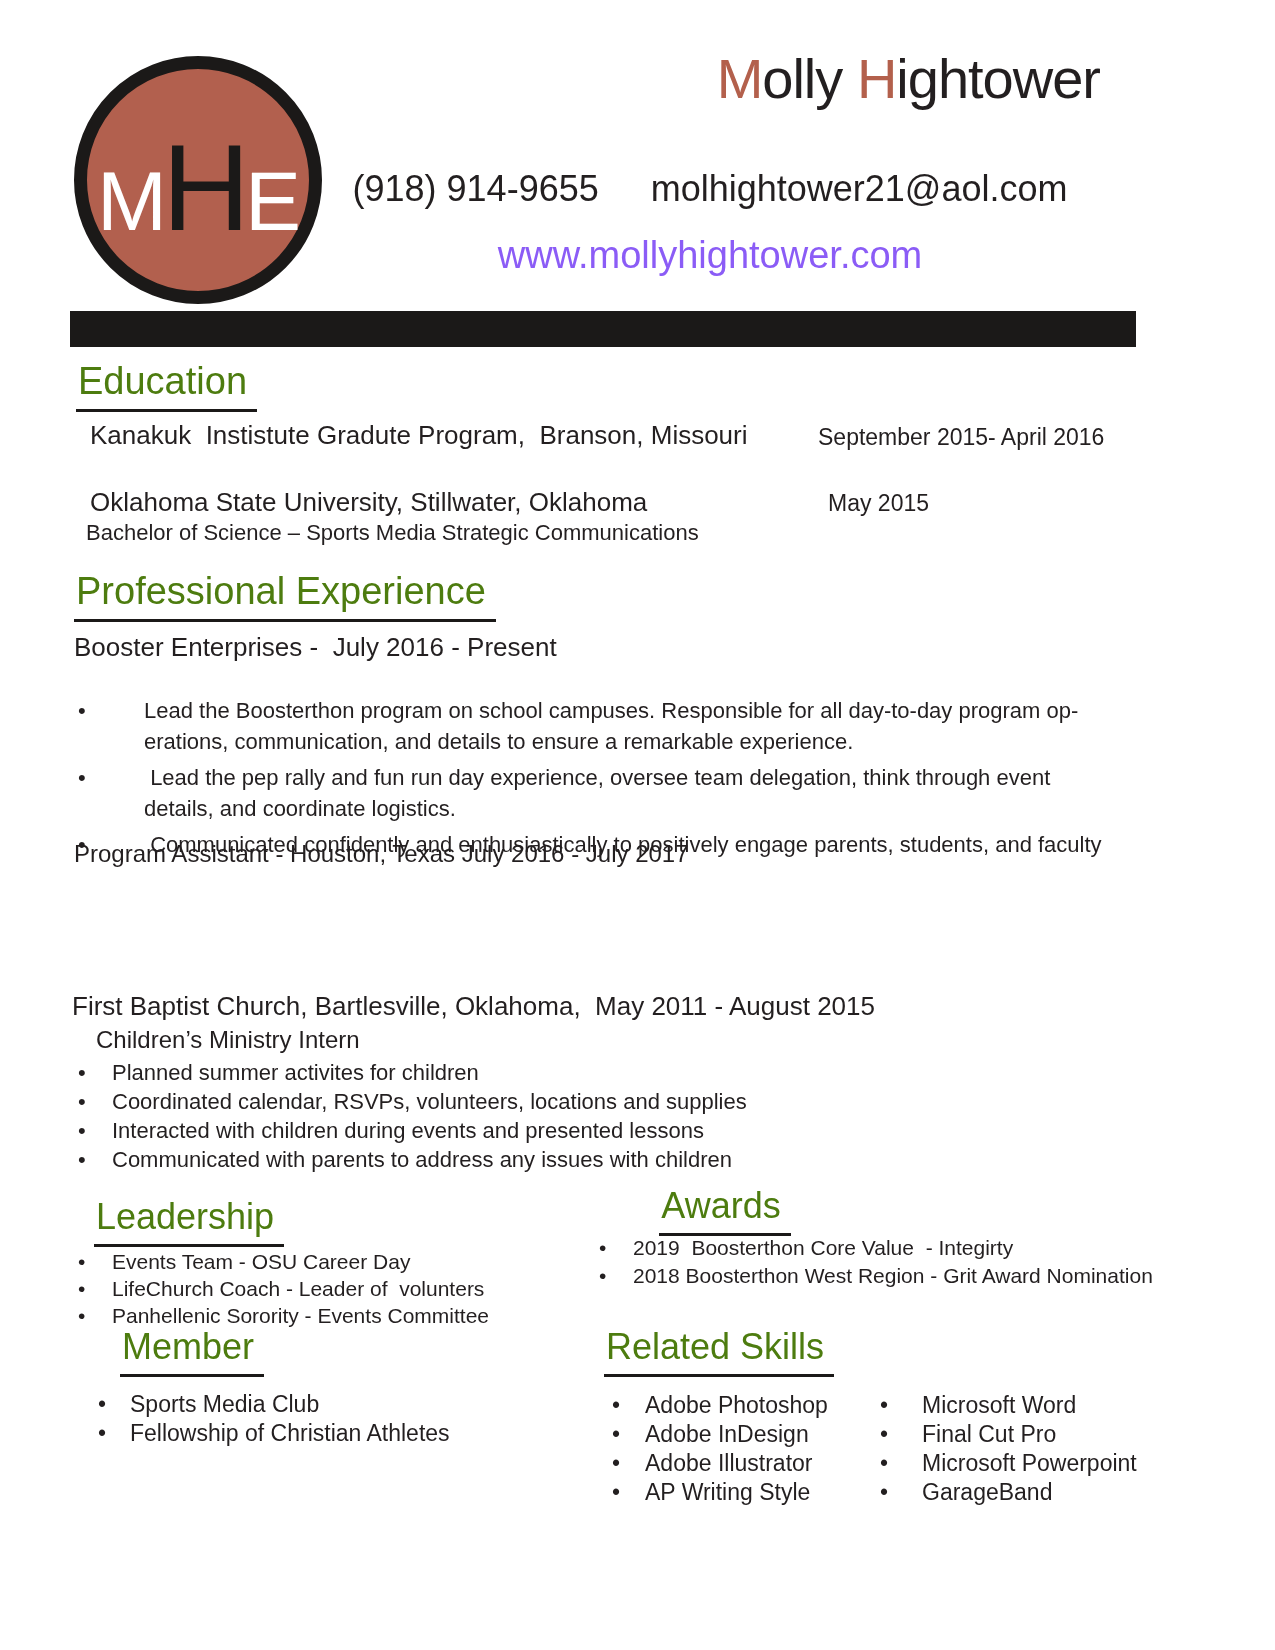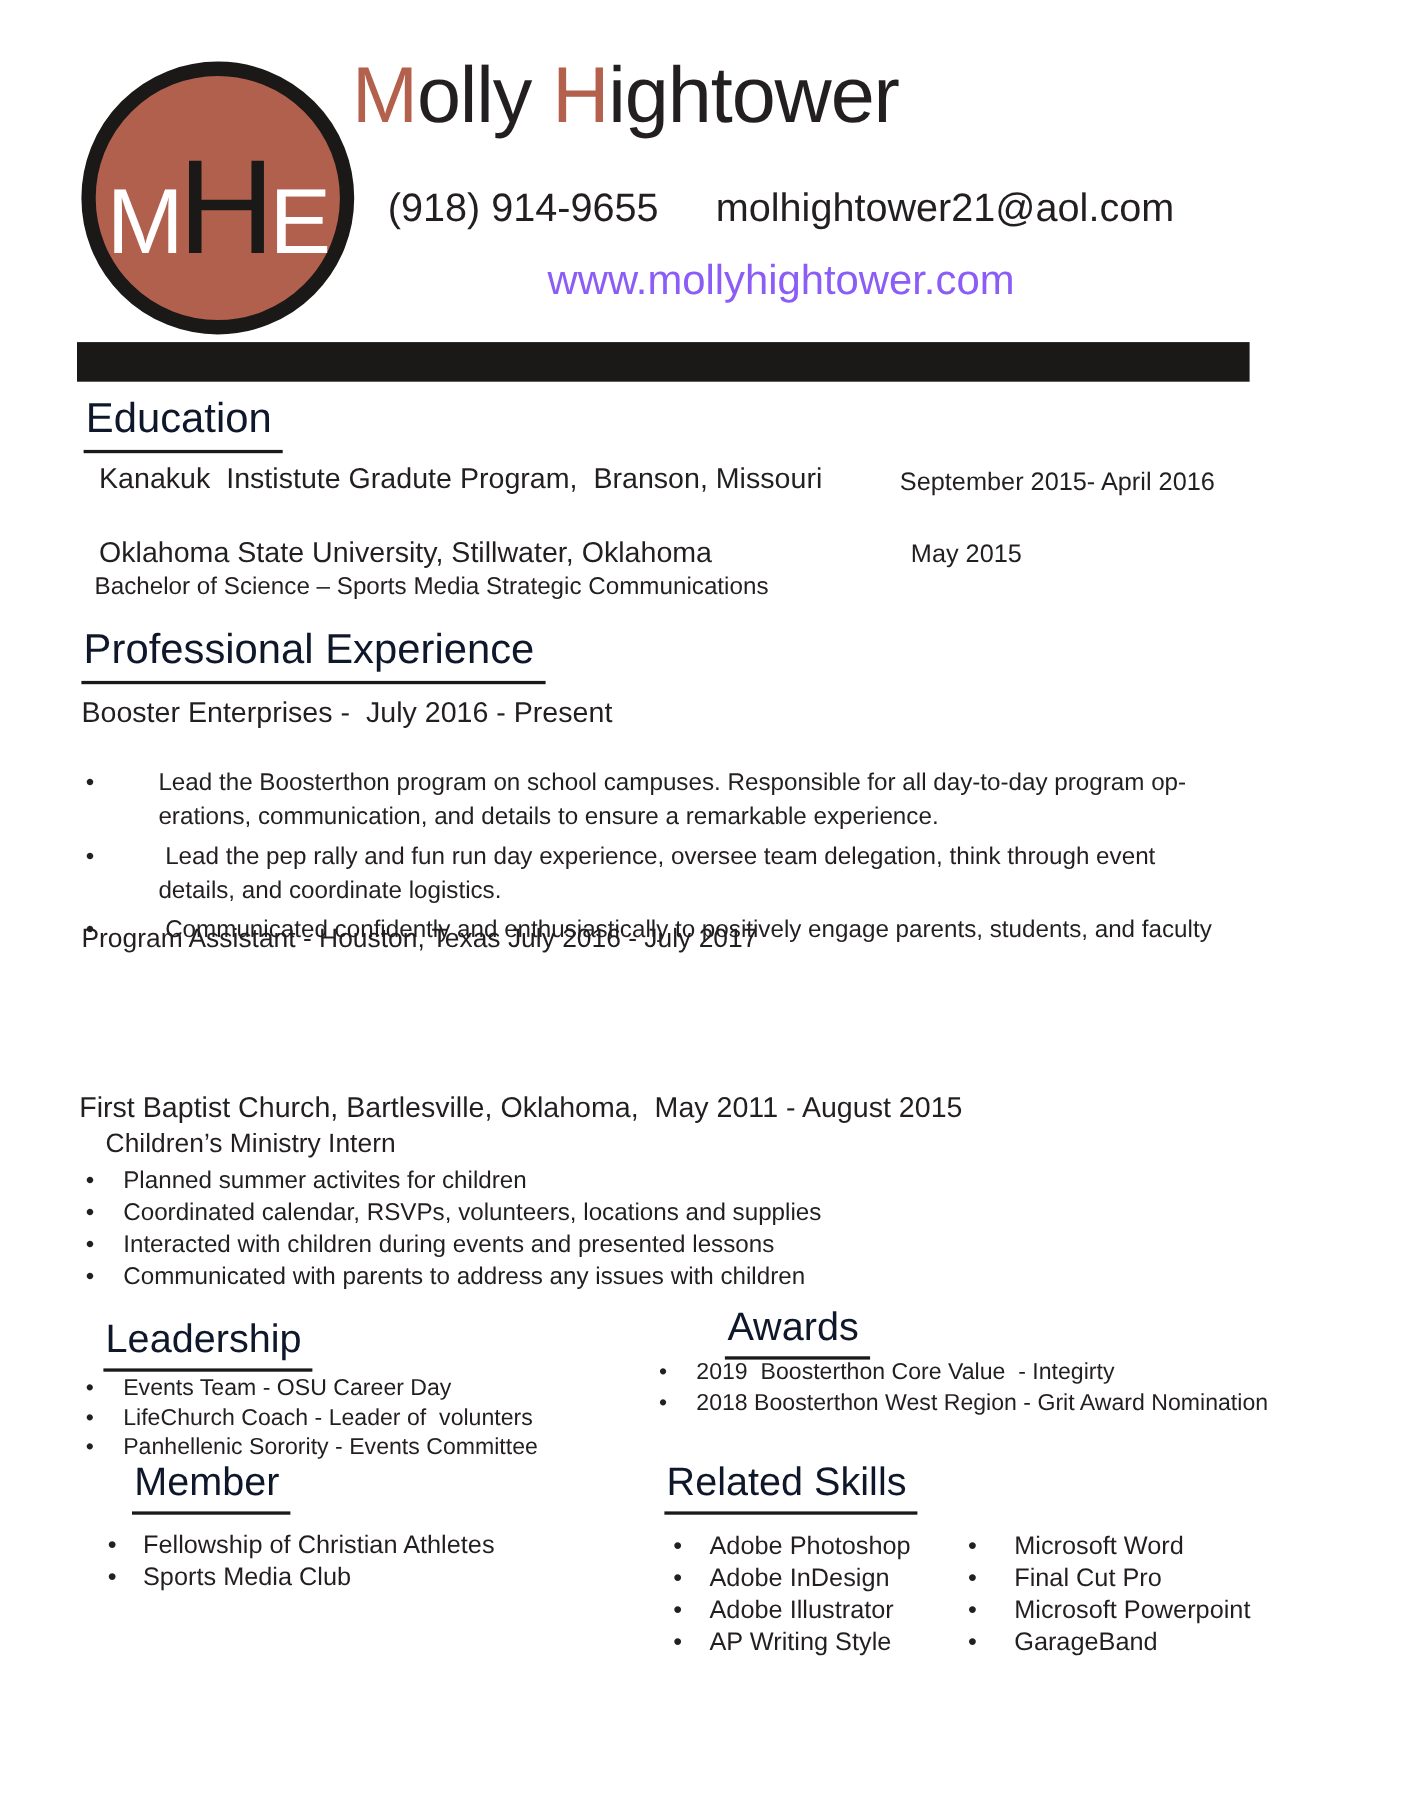--- a/index.html
+++ b/index.html
@@ -11,36 +11,36 @@
   
   .logo {
     position:absolute; left:74px; top:56px; width:248px; height:248px;
     border:13px solid #1b1918; border-radius:50%; background:#b2604e;
     display:flex; align-items:baseline; justify-content:center; padding-top:58px;
   }
   .logo span { line-height:1; letter-spacing:-2px; }
   .logo .lm, .logo .le { font-size:84px; color:#ffffff; }
   .logo .lh { font-size:122px; color:#1b1918; margin:0 -3px; }
   .name {
-    position:absolute; left:320px; top:46px; width:780px; text-align:left;
-    font-size:72px; letter-spacing:-1px; white-space:pre; color:#231f20;
+    position:absolute; left:320px; top:46px; width:780px; text-align:right;
+    font-size:56px; letter-spacing:-1px; white-space:pre; color:#231f20;
   }
   .name .accent { color:#b3604c; }
   .contact-row {
     position:absolute; left:320px; top:168px; width:780px;
     display:flex; justify-content:center; gap:52px; font-size:36px;
   }
   .website {
     position:absolute; left:320px; top:234px; width:780px; text-align:center;
     font-size:38px; color:#8b5cf6;
   }
   .bar { position:absolute; left:70px; top:311px; width:1066px; height:36px; background:#1b1918; }
   
   .h-sec {
-    position:absolute; color:#0f172a; font-size:38px;
+    position:absolute; color:#4d7c0f; font-size:38px;
     border-bottom:3px solid #1b1918; padding:0 10px 6px 2px; display:inline-block;
   }
   .h-sub { font-size:36px; }
   
   .t { position:absolute; white-space:pre-wrap; }
   .edu-school { font-size:26px; }
   .edu-date { font-size:23px; }
   .edu-detail { font-size:22px; }
   .job-title { font-size:26px; }
   .role-title { font-size:24px; }
@@ -162,25 +162,25 @@
     <div class="b">
         <span class="dot"></span>
         <span class="bt">2018 Boosterthon West Region - Grit Award Nomination</span>
       </div>
   </div>
 
   <div class="h-sec h-sub" style="left:120px; top:1326px;">Member</div>
   <div class="bullets member-b" style="left:94px; top:1390px;">
     <div class="b">
         <span class="dot"></span>
+        <span class="bt">Sports Media Club</span>
+      </div>
+    <div class="b">
+        <span class="dot"></span>
         <span class="bt">Fellowship of Christian Athletes</span>
-      </div>
-    <div class="b">
-        <span class="dot"></span>
-        <span class="bt">Sports Media Club</span>
       </div>
   </div>
 
   <div class="h-sec h-sub" style="left:604px; top:1326px;">Related Skills</div>
   <div class="bullets skills-b" style="left:608px; top:1391px; width:270px;">
     <div class="b">
         <span class="dot"></span>
         <span class="bt">Adobe Photoshop</span>
       </div>
     <div class="b">

